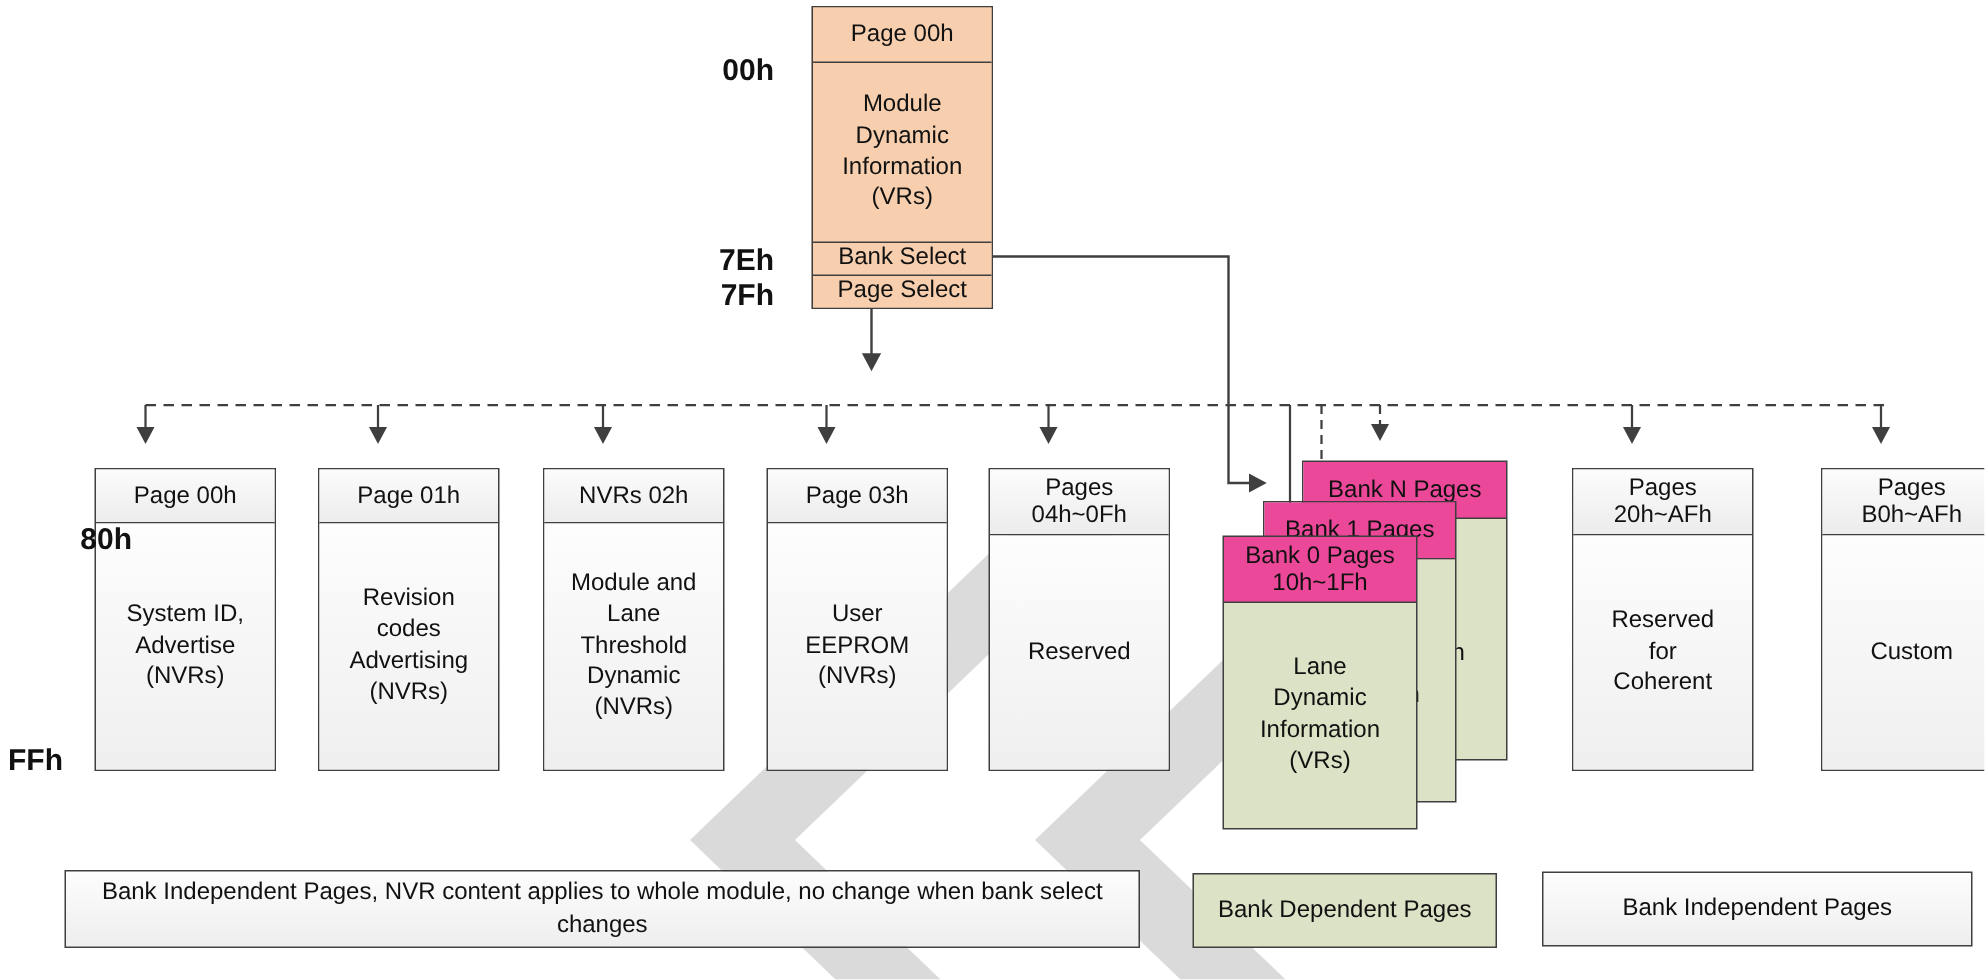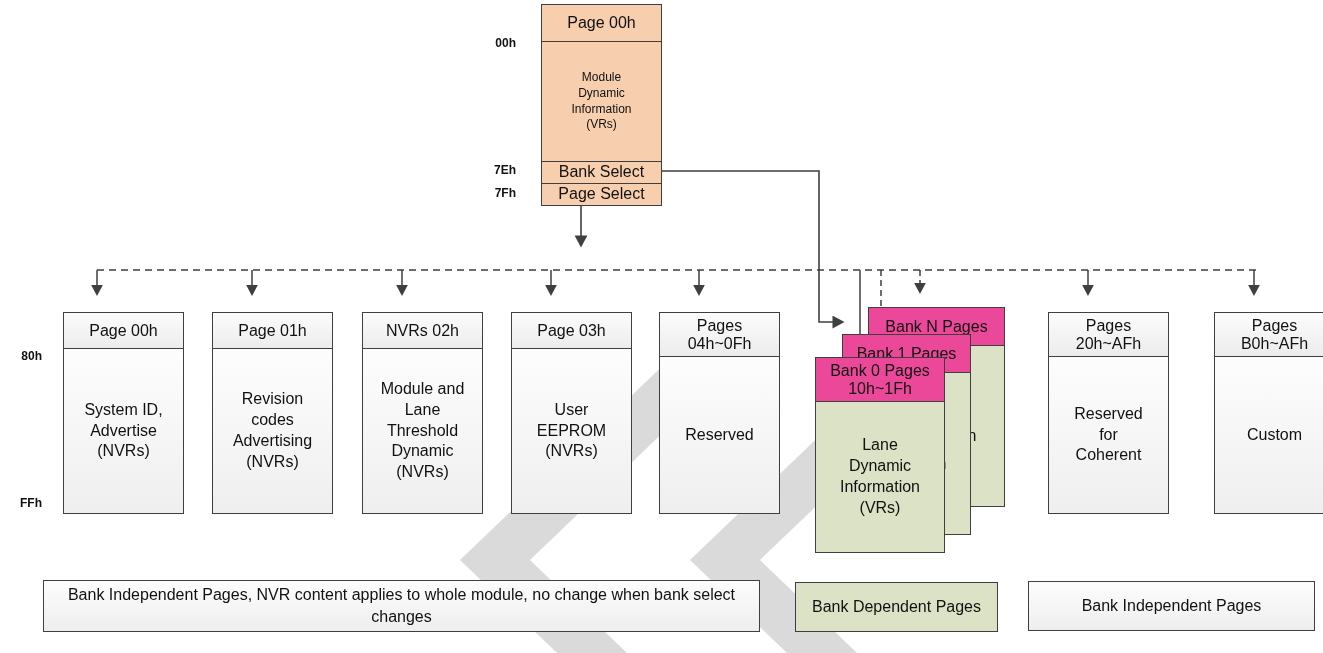--- a/index.html
+++ b/index.html
@@ -39,21 +39,21 @@
   .bank .bdy{background:#dce2c5;}
 
   
   .legend{position:absolute;z-index:3;box-sizing:border-box;border:1px solid #3f3f3f;
        display:flex;align-items:center;justify-content:center;text-align:center;
        font-size:16px;line-height:1.35;padding:4px 10px;}
   .legend.gray{background:linear-gradient(to bottom,#fdfdfd 0%,#eeeeee 100%);}
   .legend.green{background:#dce2c5;}
 
   
-  .addr{position:absolute;z-index:4;font-size:12px;font-weight:700;color:#111;
+  .addr{position:absolute;z-index:4;font-size:20px;font-weight:700;color:#111;
         white-space:nowrap;text-align:right;}
 </style>
 </head>
 <body>
 
 <div id="stage">
 
   <svg id="watermark" viewBox="0 0 1323 653" preserveAspectRatio="none" aria-hidden="true">
     <g fill="#d9d9d9" opacity="0.95">
       <path d="M930 330 L1000 330 L760 560 L690 560 Z"></path>
@@ -89,26 +89,26 @@
     <path d="M920 270 L920 286" stroke="#3f3f3f" stroke-width="1.5" fill="none" stroke-dasharray="6,4" marker-end="url(#ah)"></path>
     <path d="M881 270 L881 317" stroke="#3f3f3f" stroke-width="1.5" fill="none" stroke-dasharray="6,4" marker-end="url(#ah)"></path>
     <path d="M860 270 L860 340" stroke="#3f3f3f" stroke-width="1.5" fill="none" marker-end="url(#ah)"></path>
 
     <path d="M642 171 L819 171 L819 322 L836 322" stroke="#3f3f3f" stroke-width="1.6" fill="none" marker-end="url(#ahr)"></path>
   </svg>
 
   <div class="addr" style="left:472px;top:36px;width:44px;">00h</div>
   <div class="addr" style="left:472px;top:163px;width:44px;">7Eh</div>
   <div class="addr" style="left:472px;top:186px;width:44px;">7Fh</div>
-  <div class="addr" style="left:0px;top:349px;width:42px;">80h</div>
+  <div class="addr" style="left:0px;top:349px;width:42px;padding-left:46px;">80h</div>
   <div class="addr" style="left:0px;top:496px;width:42px;">FFh</div>
 
   <div class="orange box" style="left:521px;top:4px;width:121px;height:202px;">
     <div class="seg" style="height:36px;font-size:16px;">Page 00h</div>
-    <div class="seg multiline" style="flex:1;font-size:12px;white-space:pre-line;">Module
+    <div class="seg multiline" style="flex:1;font-size:16px;white-space:pre-line;">Module
 Dynamic
 Information
 (VRs)</div>
     <div class="seg" style="height:22px;font-size:16px;">Bank Select</div>
     <div class="seg" style="height:22px;font-size:16px;">Page Select</div>
   </div>
 
   <div class="box page" style="left:43px;top:312px;width:121px;height:202px;">
     <div class="hdr" style="height:36px;white-space:pre-line;">Page 00h</div>
     <div class="bdy" style="white-space:pre-line;">System ID,

